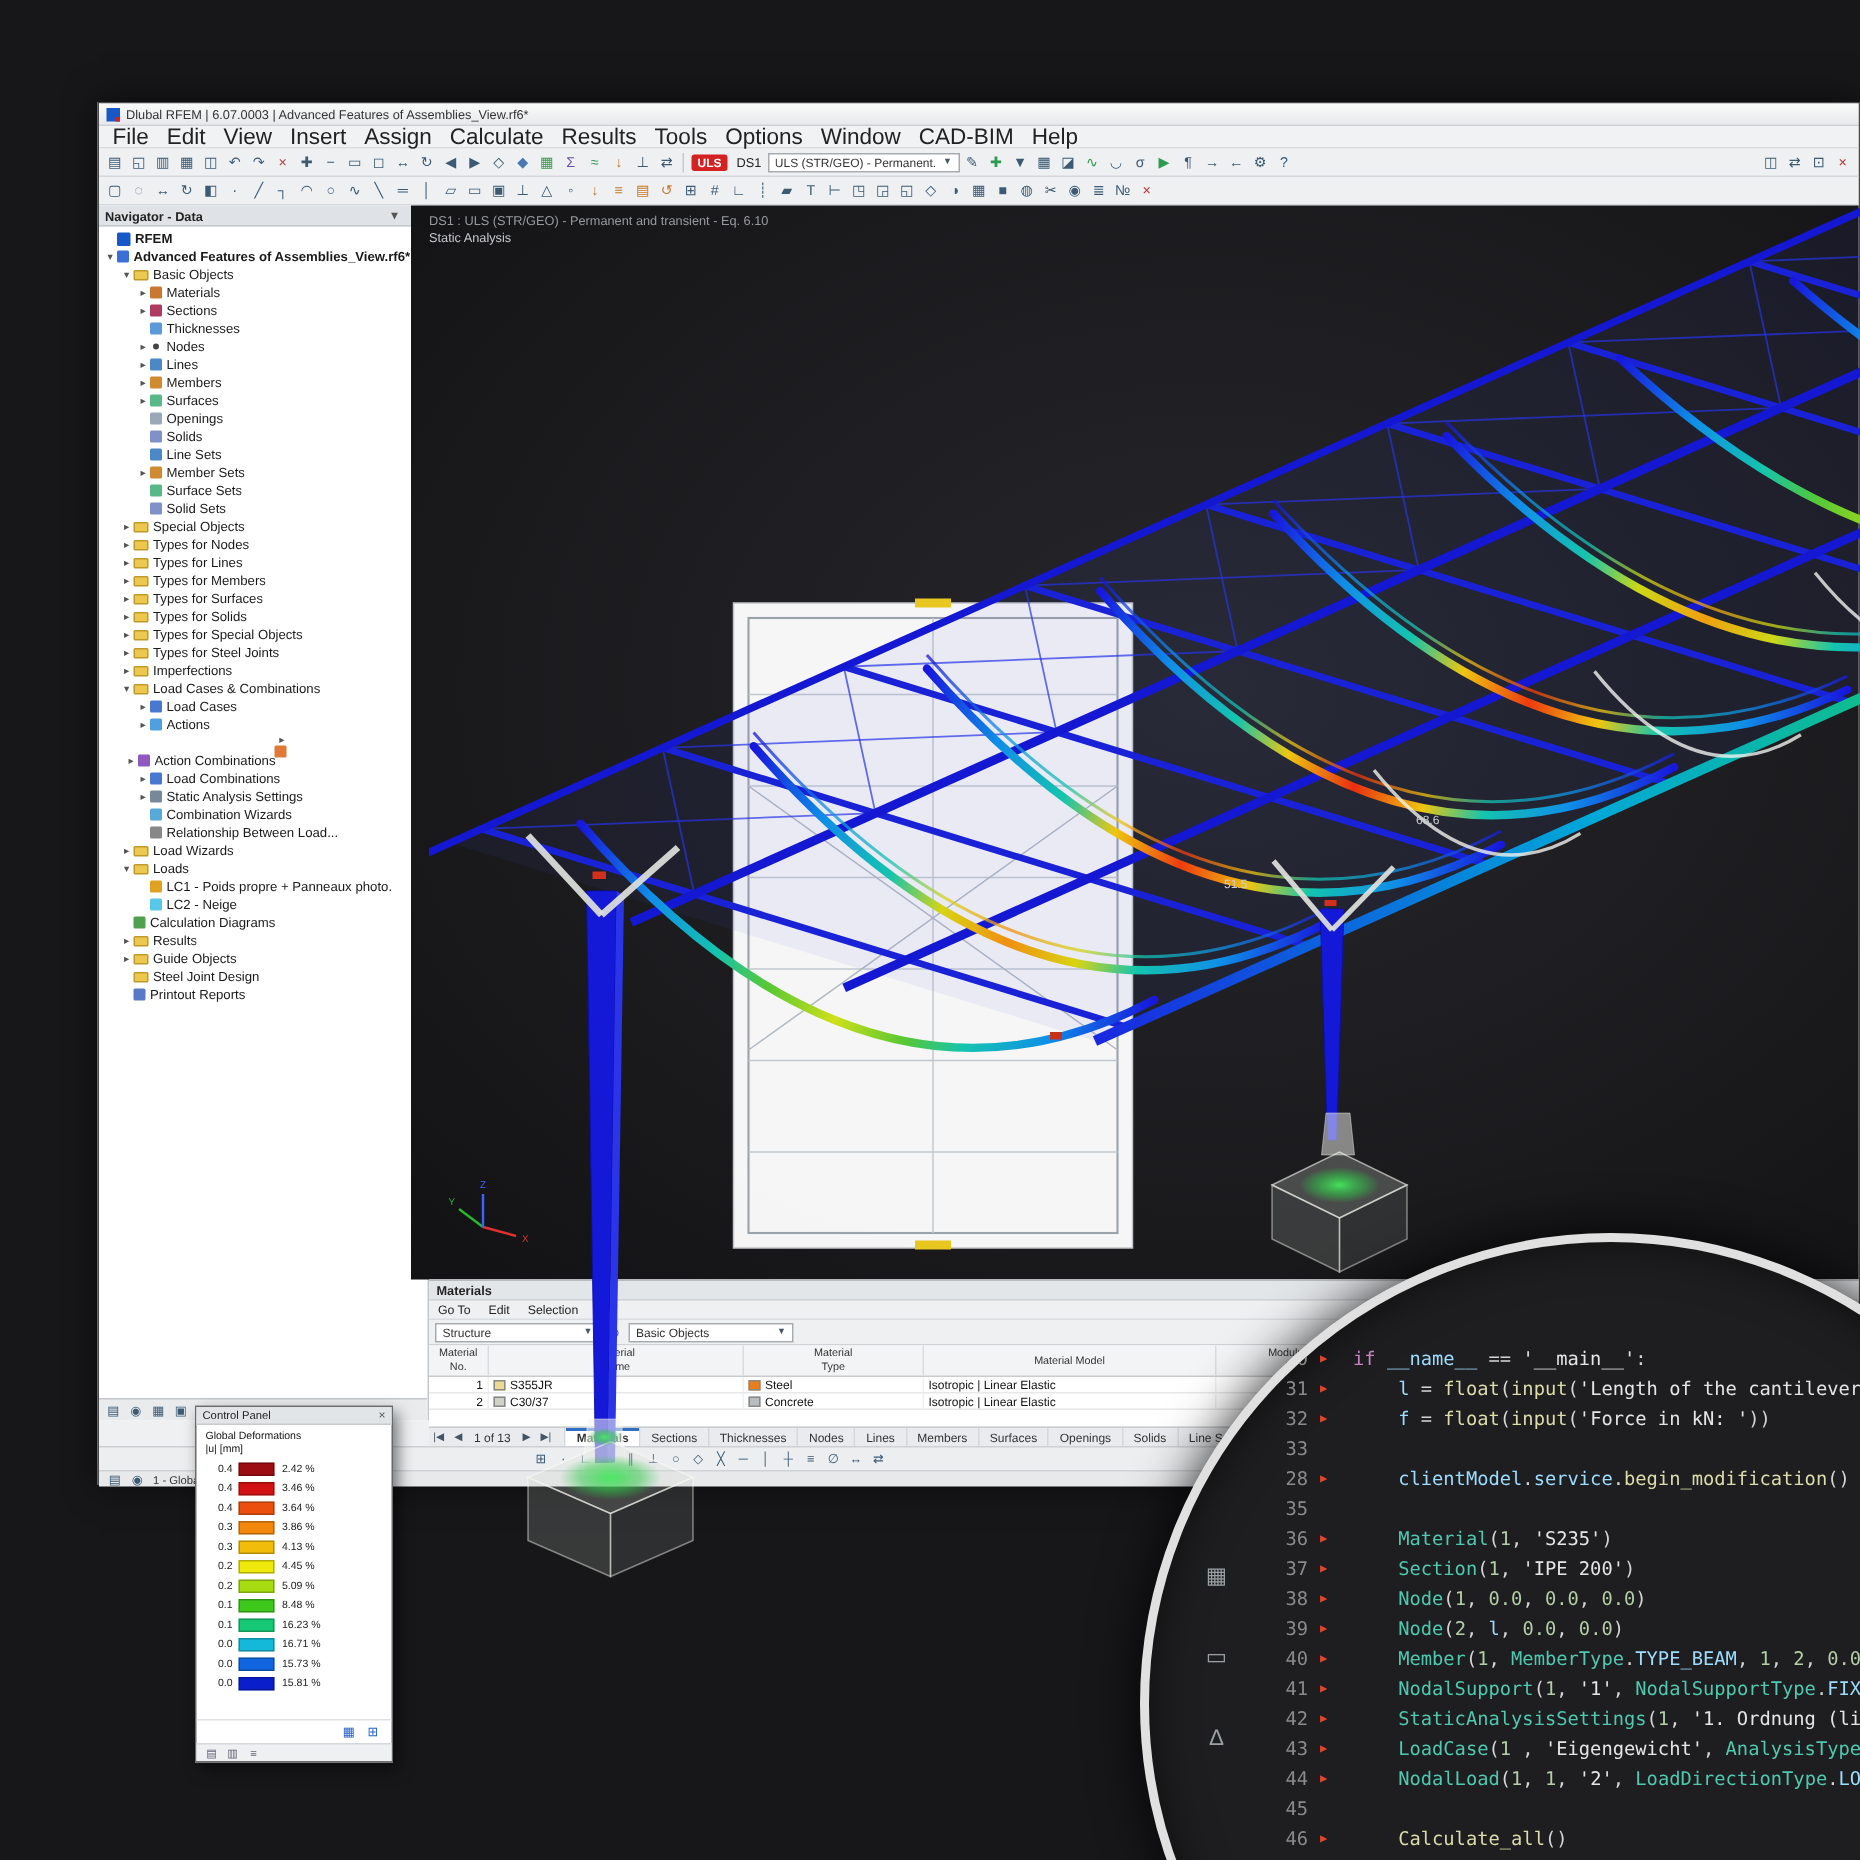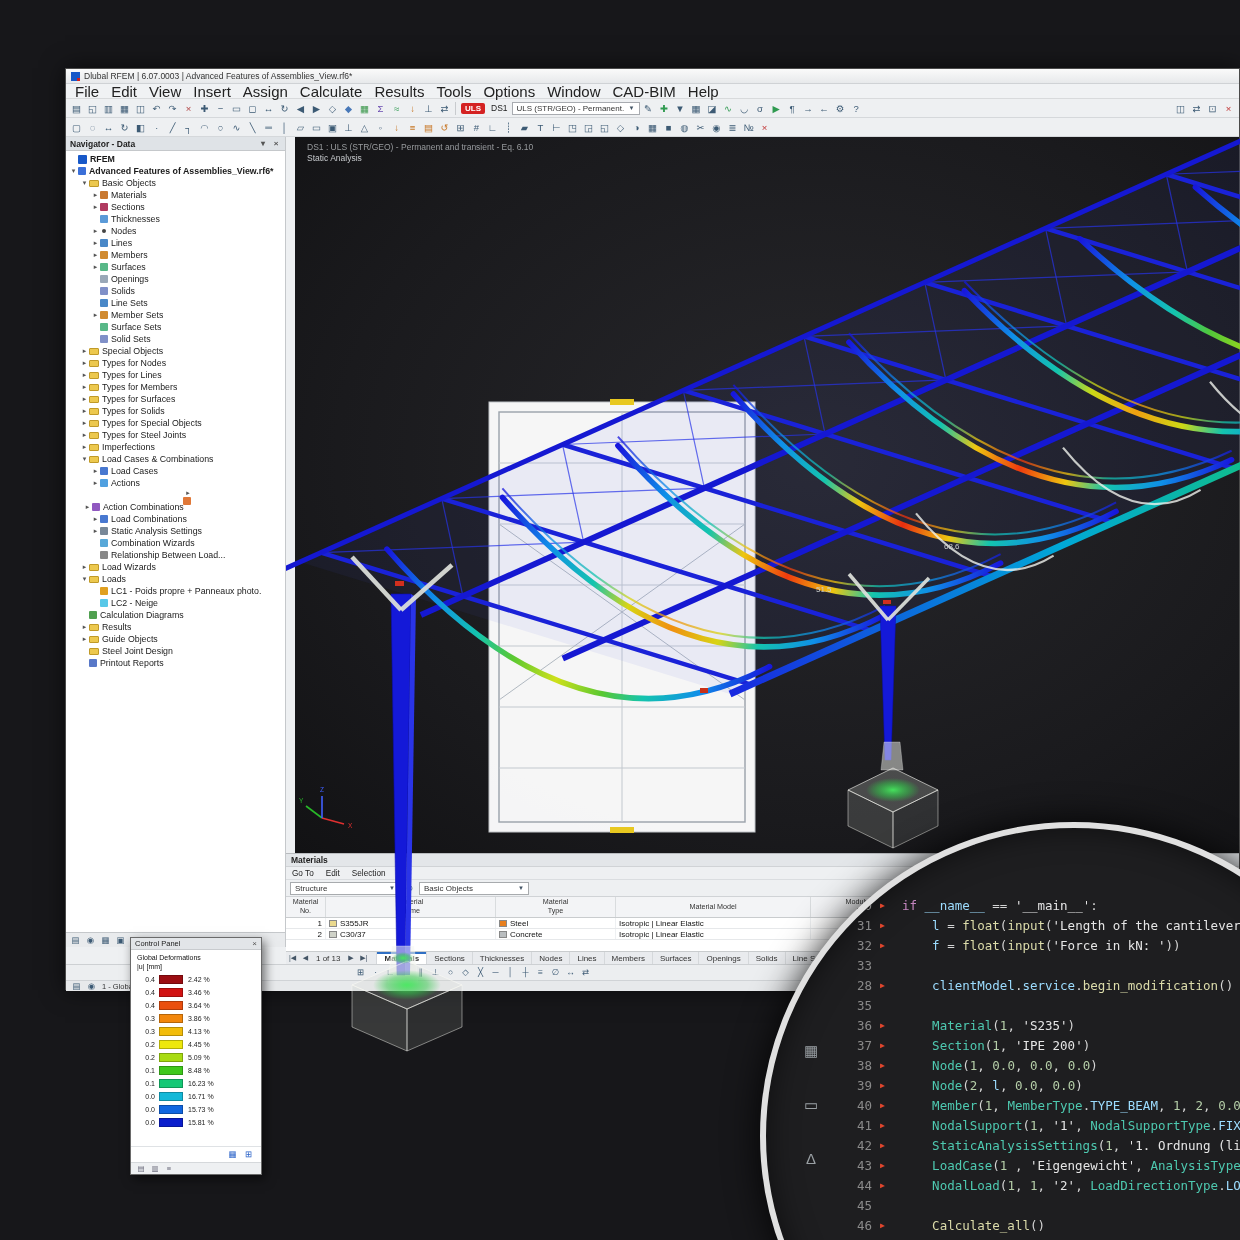--- a/index.html
+++ b/index.html
@@ -29,21 +29,21 @@
   .tree-arrow{width:9px;font-size:7px;color:#555;text-align:center;flex:0 0 auto}
   .tree-icon{flex:0 0 auto}
   .tree-icon.m{width:8px;height:8px;border-radius:1px;margin-right:3px}
   .tree-icon.f{width:10px;height:7px;border-radius:1px;margin-right:3px;background:#ecc84e;border:1px solid #c09a28}
   .tree-icon.dot{width:4px;height:4px;border-radius:50%;margin:0 5px 0 2px;background:#444}
   .tree-icon.app{width:9px;height:9px;margin-right:3px;background:#1758c8;border-radius:1px}
   .tree-label{white-space:nowrap;overflow:hidden}
   .bold{font-weight:bold}
   #nav-footer{height:15px;border-top:1px solid #c5c8cb;background:#e9ebed;display:flex;align-items:center;padding:0 3px;gap:2px}
   
-  #viewport{position:absolute;left:229px;top:68px;right:0;height:716px;background:radial-gradient(ellipse at 55% 45%,#27272b,#1a1a1d 65%,#121214)}
+  #viewport{position:absolute;left:208px;top:68px;right:0;height:716px;background:radial-gradient(ellipse at 55% 45%,#27272b,#1a1a1d 65%,#121214)}
   .vp-overlay{position:absolute;left:12px;top:5px;font-size:8.5px;color:#989b9e}
   .vp-overlay2{position:absolute;left:12px;top:16px;font-size:8.5px;color:#c6c9cc}
   
   #materials{position:absolute;left:220px;top:784px;right:0;height:111px;background:#eef0f2;border-top:1px solid #b8bbbe;display:flex;flex-direction:column}
   #mat-title{height:13px;background:#e3e6e9;display:flex;align-items:center;padding:0 5px;font-size:8.5px;font-weight:bold;color:#222;border-bottom:1px solid #d0d3d6}
   #mat-menu{height:13px;display:flex;align-items:center;padding:0 6px;font-size:8.2px;border-bottom:1px solid #dadde0;color:#222}
   .mat-spacer{flex:1}
   #mat-settings{display:flex;align-items:center;gap:3px;margin-right:46px}
   #mat-filter{height:17px;display:flex;align-items:center;gap:3px;padding:0 4px;border-bottom:1px solid #d0d3d6}
   .combo{height:13px;border:1px solid #a8abae;background:#fff;font-size:8px;display:flex;align-items:center;padding:0 4px;gap:6px;color:#333;flex:0 0 auto}

